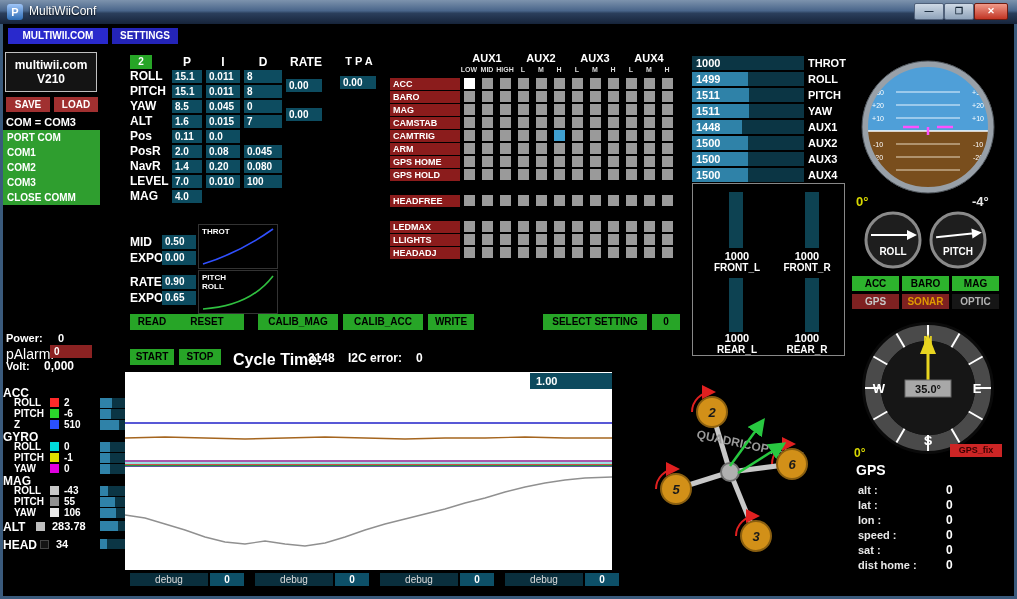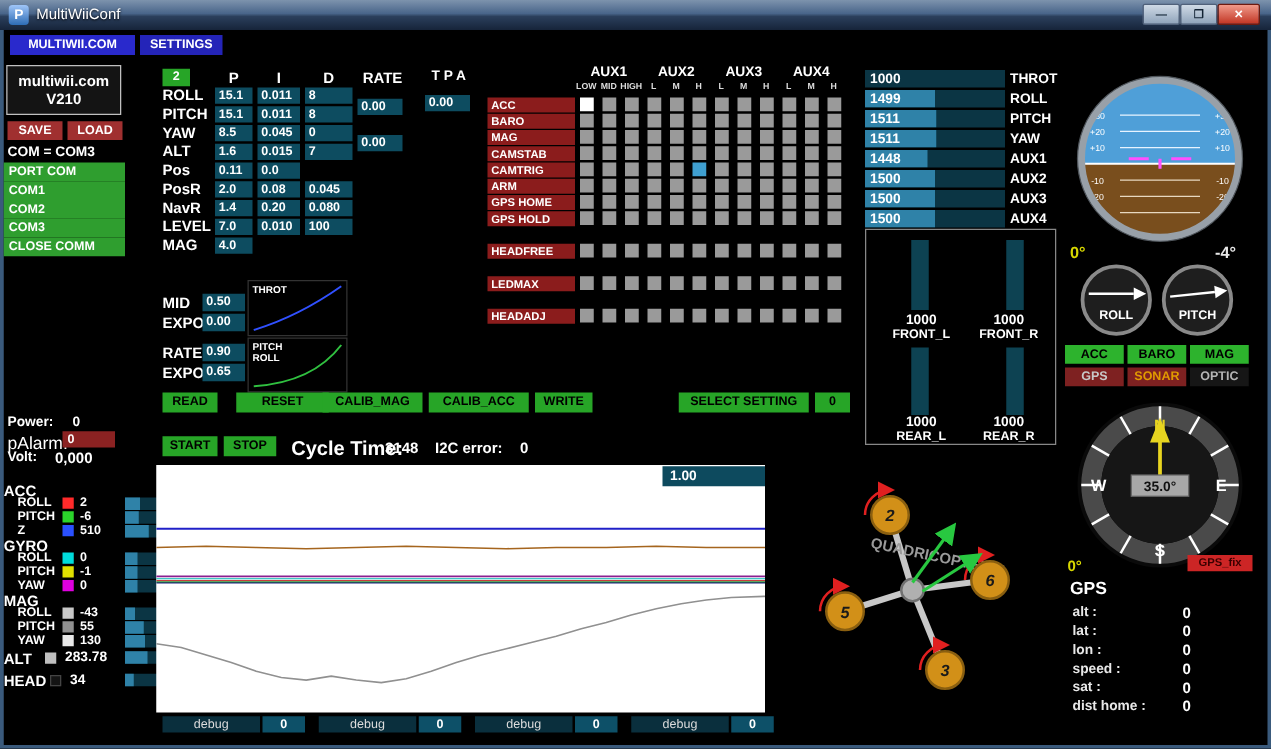--- a/index.html
+++ b/index.html
@@ -308,39 +308,54 @@
         <div class="aux-cell" style="left: 128px; background: rgb(154, 154, 154);"></div>
         <div class="aux-cell" style="left: 146px; background: rgb(154, 154, 154);"></div>
         <div class="aux-cell" style="left: 164px; background: rgb(154, 154, 154);"></div>
         <div class="aux-cell" style="left: 182px; background: rgb(154, 154, 154);"></div>
         <div class="aux-cell" style="left: 200px; background: rgb(154, 154, 154);"></div>
         <div class="aux-cell" style="left: 218px; background: rgb(154, 154, 154);"></div>
         <div class="aux-cell" style="left: 236px; background: rgb(154, 154, 154);"></div>
         <div class="aux-cell" style="left: 254px; background: rgb(154, 154, 154);"></div>
         <div class="aux-cell" style="left: 272px; background: rgb(154, 154, 154);"></div>
       </div>
+      <div class="aux-row" style="top: 156px;">
+        <div class="aux-item-label">LLIGHTS</div>
+        <div class="aux-cell" style="left: 74px; background: rgb(154, 154, 154);"></div>
+        <div class="aux-cell" style="left: 92px; background: rgb(154, 154, 154);"></div>
+        <div class="aux-cell" style="left: 110px; background: rgb(154, 154, 154);"></div>
+        <div class="aux-cell" style="left: 128px; background: rgb(154, 154, 154);"></div>
+        <div class="aux-cell" style="left: 146px; background: rgb(154, 154, 154);"></div>
+        <div class="aux-cell" style="left: 164px; background: rgb(154, 154, 154);"></div>
+        <div class="aux-cell" style="left: 182px; background: rgb(154, 154, 154);"></div>
+        <div class="aux-cell" style="left: 200px; background: rgb(154, 154, 154);"></div>
+        <div class="aux-cell" style="left: 218px; background: rgb(154, 154, 154);"></div>
+        <div class="aux-cell" style="left: 236px; background: rgb(154, 154, 154);"></div>
+        <div class="aux-cell" style="left: 254px; background: rgb(154, 154, 154);"></div>
+        <div class="aux-cell" style="left: 272px; background: rgb(154, 154, 154);"></div>
+      </div>
       <div class="aux-row" style="top: 169px;">
         <div class="aux-item-label">HEADADJ</div>
         <div class="aux-cell" style="left: 74px; background: rgb(154, 154, 154);"></div>
         <div class="aux-cell" style="left: 92px; background: rgb(154, 154, 154);"></div>
         <div class="aux-cell" style="left: 110px; background: rgb(154, 154, 154);"></div>
         <div class="aux-cell" style="left: 128px; background: rgb(154, 154, 154);"></div>
         <div class="aux-cell" style="left: 146px; background: rgb(154, 154, 154);"></div>
         <div class="aux-cell" style="left: 164px; background: rgb(154, 154, 154);"></div>
         <div class="aux-cell" style="left: 182px; background: rgb(154, 154, 154);"></div>
         <div class="aux-cell" style="left: 200px; background: rgb(154, 154, 154);"></div>
         <div class="aux-cell" style="left: 218px; background: rgb(154, 154, 154);"></div>
         <div class="aux-cell" style="left: 236px; background: rgb(154, 154, 154);"></div>
         <div class="aux-cell" style="left: 254px; background: rgb(154, 154, 154);"></div>
         <div class="aux-cell" style="left: 272px; background: rgb(154, 154, 154);"></div>
       </div>
     </div>
 
   <div class="gbtn" style="left:130px;top:314px;width:44px">READ</div>
-  <div class="gbtn" style="left:189px;top:314px;width:74px">RESET</div>
+  <div class="gbtn" style="left:170px;top:314px;width:74px">RESET</div>
   <div class="gbtn" style="left:258px;top:314px;width:80px">CALIB_MAG</div>
   <div class="gbtn" style="left:343px;top:314px;width:80px">CALIB_ACC</div>
   <div class="gbtn" style="left:428px;top:314px;width:46px">WRITE</div>
   <div class="gbtn" style="left:543px;top:314px;width:104px">SELECT SETTING</div>
   <div class="gbtn" style="left:652px;top:314px;width:28px">0</div>
 
   <div class="a" style="left:6px;top:332px;color:#fff;font-weight:bold;font-size:11px">Power:</div>
   <div class="a" style="left:58px;top:332px;color:#fff;font-weight:bold;font-size:11px">0</div>
   <div class="a" style="left:6px;top:346px;color:#fff;font-weight:normal;font-size:14px">pAlarm:</div>
   <div class="a" style="left:50px;top:345px;width:42px;height:13px;background:#8b2222;color:#fff;font-weight:bold;font-size:10px;line-height:13px;padding-left:4px">0</div>
@@ -395,21 +410,21 @@
       <i style="width:30%"></i>
     </div>
   <div class="slab" style="left:14px;top:497px">PITCH</div>
   <div class="chip" style="left: 50px; top: 497px; background: rgb(144, 144, 144);"></div>
   <div class="slab" style="left:64px;top:497px">55</div>
   <div class="mini" style="left:100px;top:497px">
       <i style="width:55%"></i>
     </div>
   <div class="slab" style="left:14px;top:508px">YAW</div>
   <div class="chip" style="left: 50px; top: 508px; background: rgb(232, 232, 232);"></div>
-  <div class="slab" style="left:64px;top:508px">130</div>
+  <div class="slab" style="left:64px;top:508px">106</div>
   <div class="mini" style="left:100px;top:508px">
       <i style="width:60%"></i>
     </div>
 
   <div class="gtit" style="left:3px;top:520px">ALT</div>
   <div class="chip" style="left: 36px; top: 522px; background: rgb(191, 191, 191);"></div>
   <div class="a" style="left:52px;top:520px;color:#fff;font-weight:bold;font-size:11px">283.78</div>
   <div class="mini" style="left:100px;top:521px">
       <i style="width:65%"></i>
     </div>

